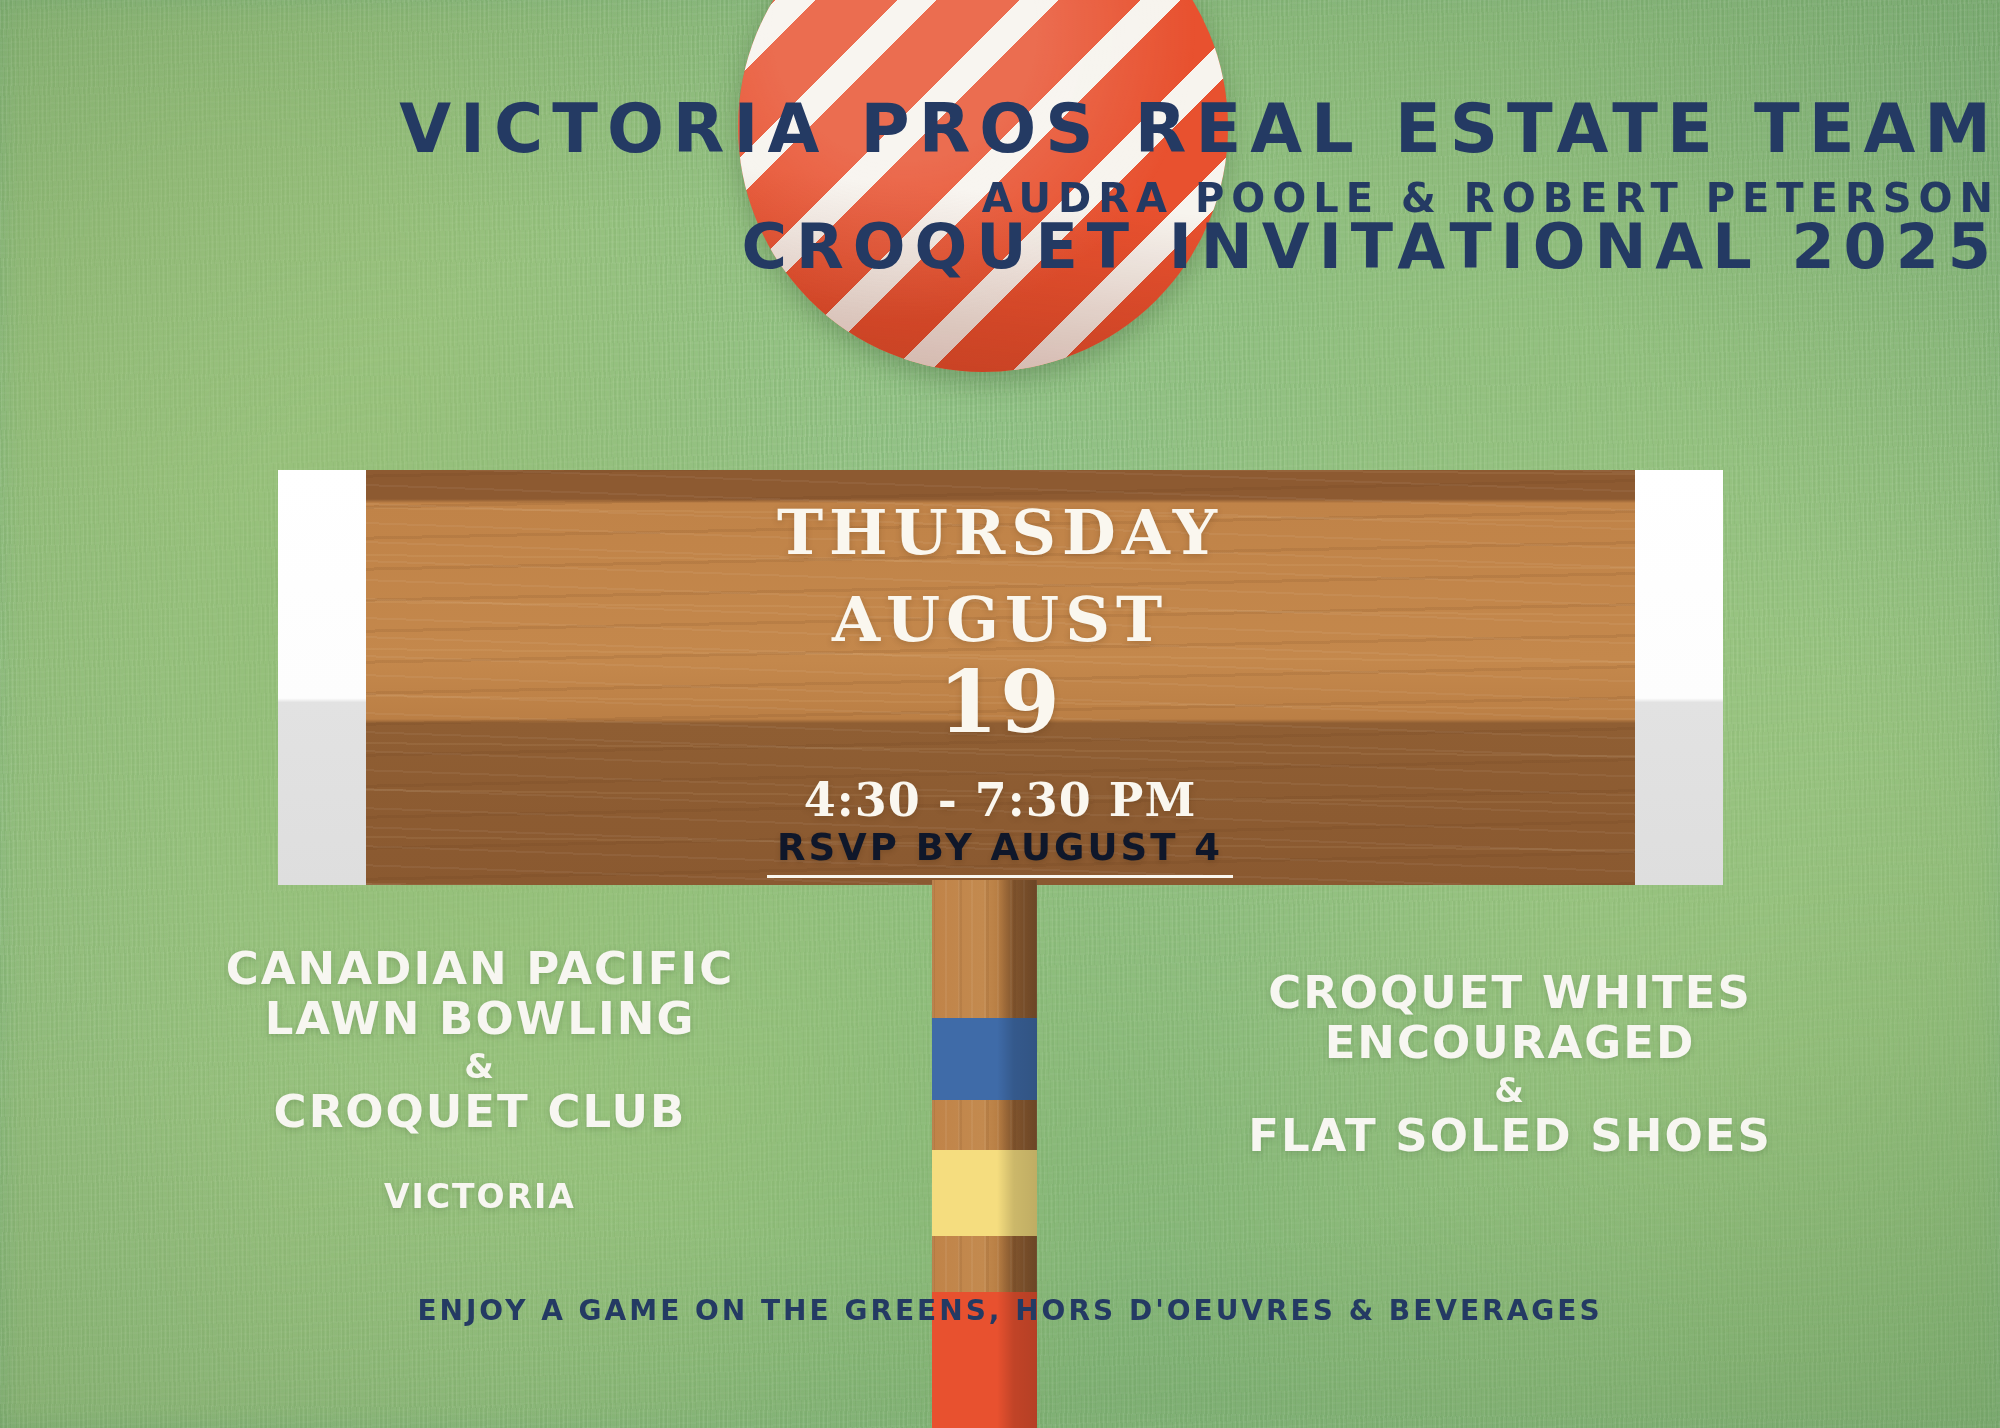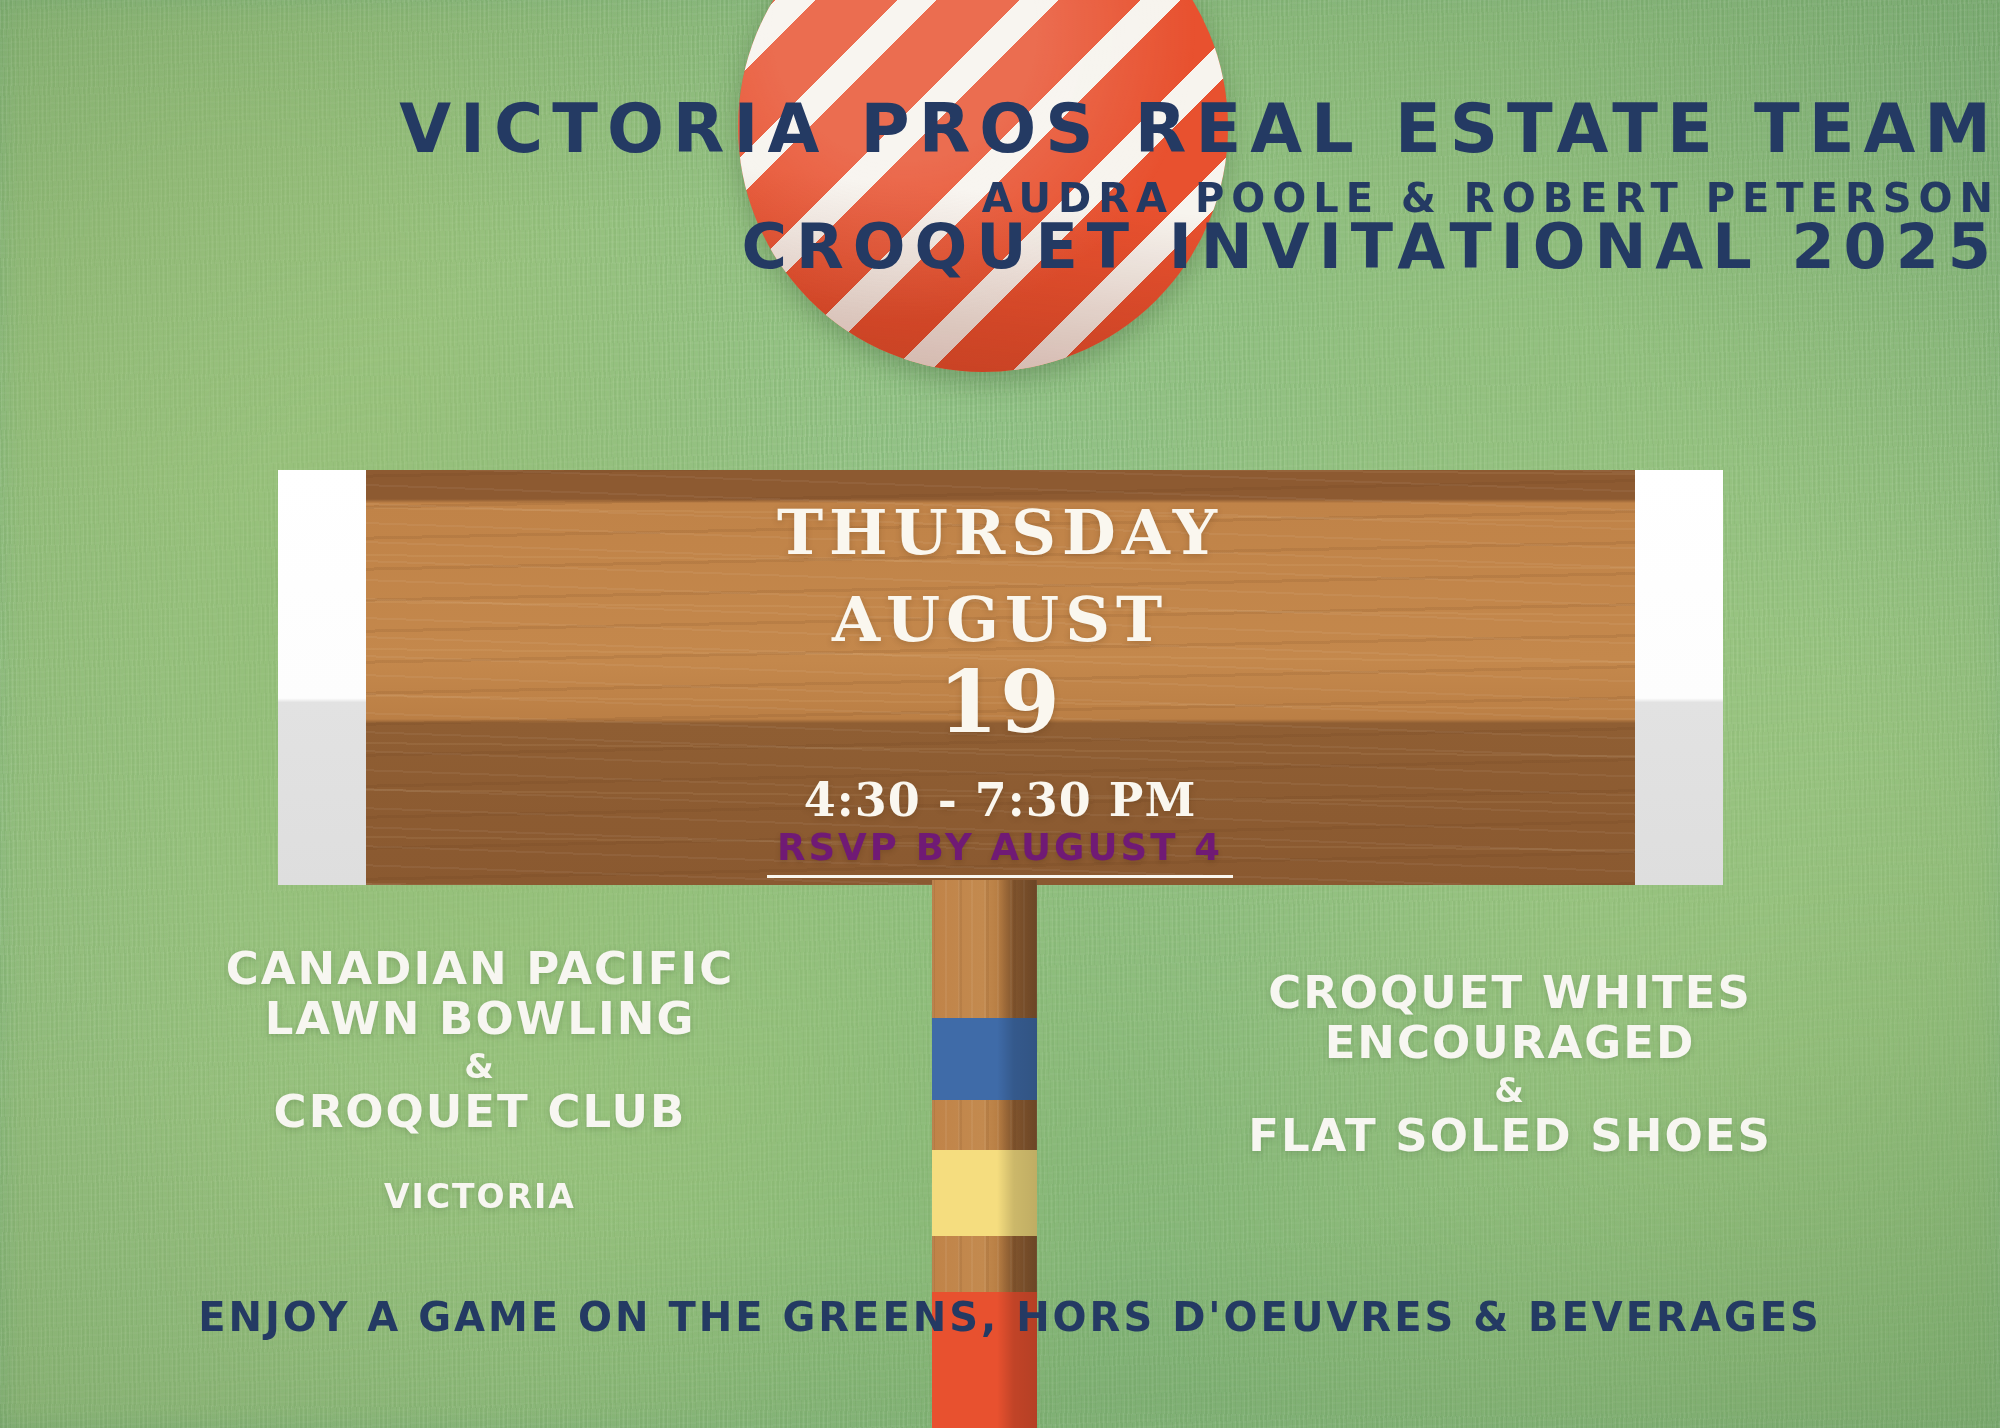--- a/index.html
+++ b/index.html
@@ -215,21 +215,21 @@
     margin-top: 2px;
   }
   .date-time {
     font-size: 46px;
     letter-spacing: 1px;
     line-height: 1.1;
     margin-top: 24px;
   }
   .rsvp {
     left: 620px; right: 620px; top: 826px;
-    color: #701a75;
+    color: #0f172a;
     font-family: "DejaVu Sans", sans-serif;
     font-weight: 700;
     font-size: 37px;
     letter-spacing: 3px;
     text-transform: uppercase;
     text-shadow: 0 2px 5px rgba(70,40,15,0.22);
   }
   .rsvp span {
     border-bottom: 3px solid #faf7ef;
     padding: 0 10px 6px 10px;
@@ -266,21 +266,21 @@
     font-size: 45px;
     letter-spacing: 2px;
   }
   .attire .amp { font-size: 34px; display: block; line-height: 1.25; }
 
   .footer {
     left: 0; right: 0; top: 1294px;
     color: #243a63;
     font-family: "DejaVu Sans", sans-serif;
     font-weight: 700;
-    font-size: 40px;
+    font-size: 28px;
     letter-spacing: 3px;
     text-transform: uppercase;
     padding-left: 20px;
   }
 </style>
 </head>
 <body>
 
 <div id="poster">
 

